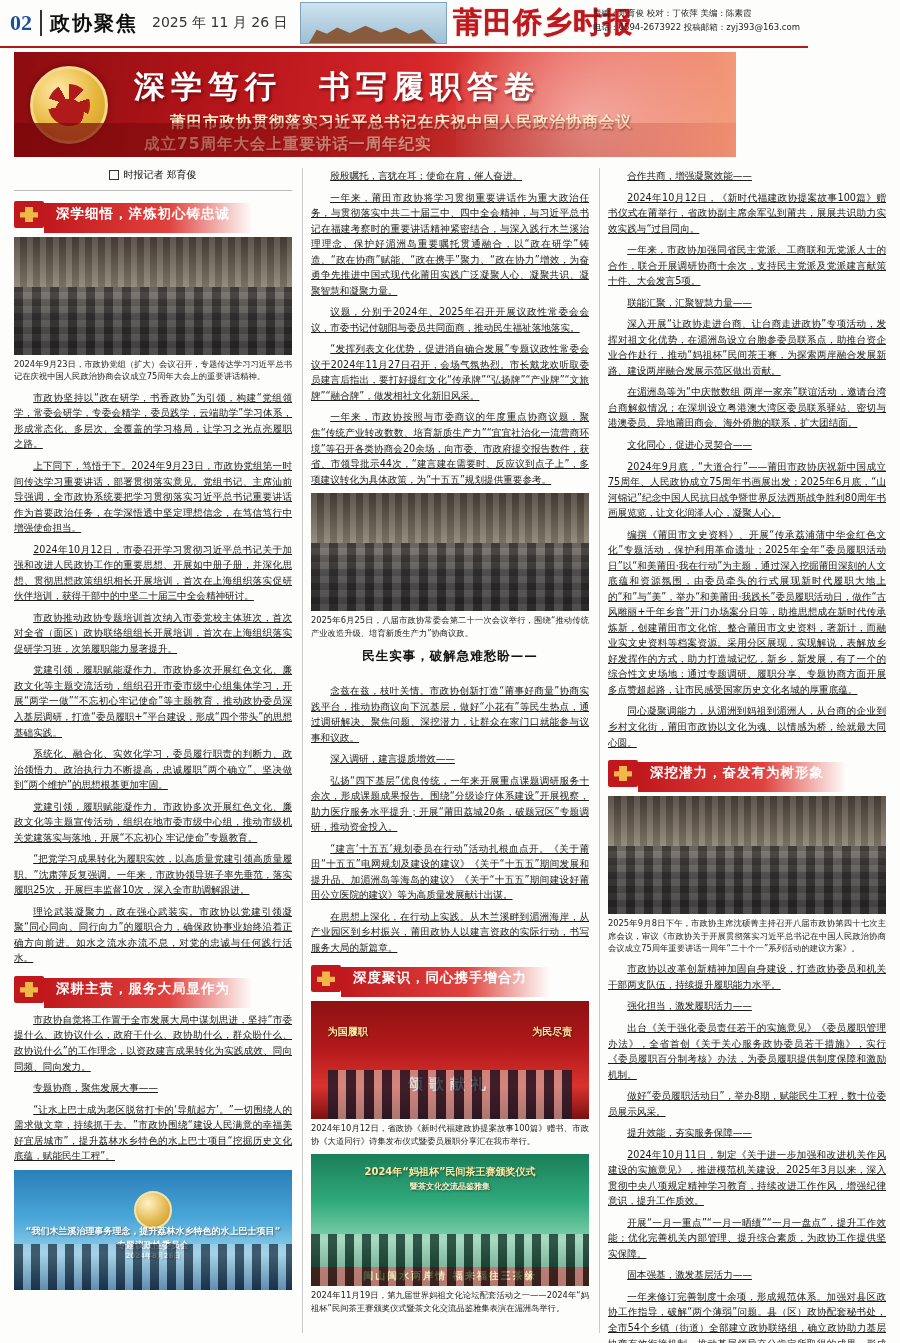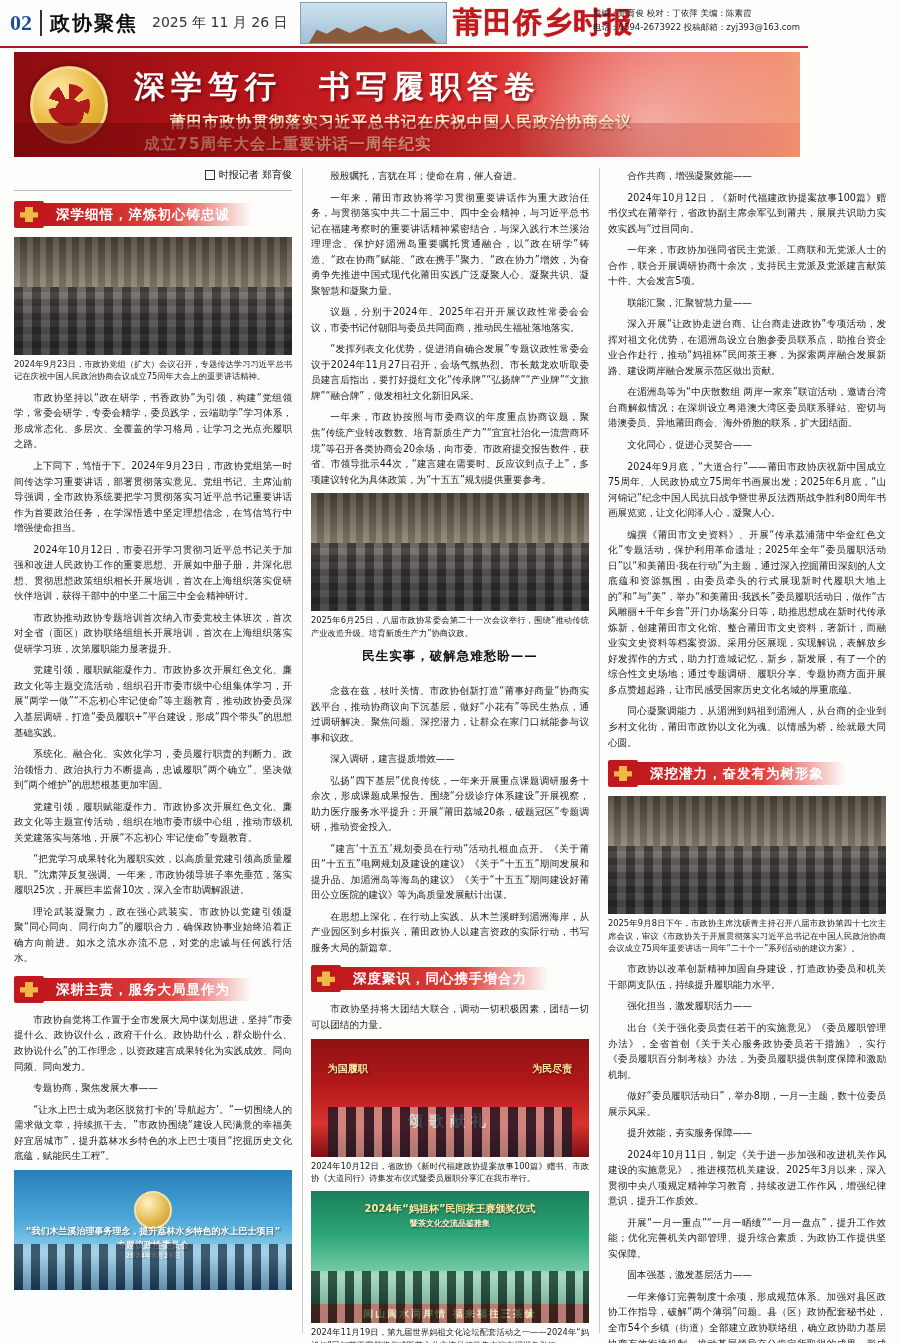--- a/index.html
+++ b/index.html
@@ -47,21 +47,21 @@
     font-size:29px;font-weight:bold;color:#c0181d;margin-left:6px;
     font-family:"DejaVu Sans",sans-serif;letter-spacing:1px;
     text-shadow:0 0 1px #c0181d;
   }
   .masthead-right{
     position:absolute;right:8px;top:6px;text-align:left;font-size:8.5px;line-height:1.7;color:#222;
   }
 
   
   .banner{
-    position:absolute;left:14px;top:52px;width:786px;height:105px;
+    position:absolute;left:14px;top:52px;width:722px;height:105px;
     background:linear-gradient(100deg,#8c0d10 0%,#b5151a 30%,#d6262a 55%,#e8584d 75%,#f3a07f 100%);
     overflow:hidden;
   }
   .banner:before{
     content:"";position:absolute;right:-40px;top:-60px;width:320px;height:220px;
     background:radial-gradient(circle at 40% 60%,rgba(255,255,255,.45),rgba(255,255,255,0) 62%);
   }
   .banner:after{
     content:"";position:absolute;left:0;bottom:0;width:100%;height:34px;
     background:linear-gradient(90deg,rgba(120,8,10,.75),rgba(220,60,40,.15));
@@ -98,40 +98,41 @@
   .c2{left:297px;}
   .c3{left:594px;}
   .vrule{position:absolute;top:0;width:1px;height:1165px;background:#c9c9c9;}
   .vr1{left:288px;}
   .vr2{left:585px;}
 
   p.body{
     font-size:9.6px;line-height:1.62;text-align:justify;margin:0 0 6px 0;
     text-indent:2em;color:#1a1a1a;
     font-family:"DejaVu Sans",sans-serif;
+    text-decoration:underline;
   }
   .reporter{
-    text-align:right;font-size:10px;margin:0 0 8px 0;color:#111;
+    text-align:center;font-size:10px;margin:0 0 8px 0;color:#111;
   }
   .reporter .box{
     display:inline-block;width:8px;height:8px;border:1px solid #333;margin-right:4px;
     vertical-align:middle;
   }
   .lead-rule{height:1px;background:#bbb;margin:4px 0 8px 0;}
 
   
   .sec-head{
     position:relative;height:28px;margin:10px 0 8px 0;
   }
   .sec-head .ribbon{
-    position:absolute;left:30px;top:2px;height:23px;min-width:150px;
+    position:absolute;left:30px;top:2px;height:30px;min-width:150px;
     background:linear-gradient(90deg,#c0181d 0%,#e0423e 60%,rgba(224,66,62,0) 100%);
     color:#fff;font-size:13.5px;font-weight:bold;letter-spacing:1px;
     line-height:23px;padding:0 22px 0 12px;white-space:nowrap;
-    font-family:Liberation Serif, serif;
+    font-family:Liberation Mono, monospace;
   }
   .sec-head .badge{
     position:absolute;left:0;top:0;width:30px;height:27px;
     background:#c0181d;border-radius:2px;
   }
   .sec-head .badge:after{
     content:"";position:absolute;left:6px;top:6px;width:18px;height:15px;
     background:#f2c14a;
     clip-path:polygon(0 35%,28% 35%,28% 0,72% 0,72% 35%,100% 35%,100% 70%,72% 70%,72% 100%,28% 100%,28% 70%,0 70%);
     opacity:.95;
@@ -291,21 +292,20 @@
       <p class="body">深入调研，建言提质增效——</p>
       <p class="body">弘扬“四下基层”优良传统，一年来开展重点课题调研服务十余次，形成课题成果报告。围绕“分级诊疗体系建设”开展视察，助力医疗服务水平提升；开展“莆田荔城20条，破题冠区”专题调研，推动资金投入。</p>
       <p class="body">“建言‘十五五’规划委员在行动”活动扎根血点开。《关于莆田“十五五”电网规划及建设的建议》《关于“十五五”期间发展和提升品、加湄洲岛等海岛的建议》《关于“十五五”期间建设好莆田公立医院的建议》等为高质量发展献计出谋。</p>
       <p class="body">在思想上深化，在行动上实践。从木兰溪畔到湄洲海岸，从产业园区到乡村振兴，莆田政协人以建言资政的实际行动，书写服务大局的新篇章。</p>
 
       <div class="sec-head">
         <div class="badge"></div>
         <div class="ribbon">深度聚识，同心携手增合力</div>
       </div>
 
-      <p class="body">市政协坚持将大团结大联合，调动一切积极因素，团结一切可以团结的力量。</p>
 
       <div class="photo ph-red" style="height:118px">
         <div class="ph-banner-text" style="top:20%;left:6%;width:auto;font-size:10px;color:#ffe9a0">为国履职</div>
         <div class="ph-banner-text" style="top:20%;right:6%;left:auto;width:auto;font-size:10px;color:#ffe9a0">为民尽责</div>
         <div class="calligraphy" style="top:62%">颂歌献礼</div>
       </div>
       <div class="cap">2024年10月12日，省政协《新时代福建政协提案故事100篇》赠书、市政协《大道同行》诗集发布仪式暨委员履职分享汇在我市举行。</div>
 
       <div class="photo ph-green" style="height:132px">
         <div class="ph-banner-text" style="top:8%;font-size:10px;color:#ffe9a0">2024年“妈祖杯”民间茶王赛颁奖仪式</div>
@@ -331,21 +331,21 @@
         <div class="badge"></div>
         <div class="ribbon">深挖潜力，奋发有为树形象</div>
       </div>
 
       <div class="photo ph-hall" style="height:118px"></div>
       <div class="cap">2025年9月8日下午，市政协主席沈硕菁主持召开八届市政协第四十七次主席会议，审议《市政协关于开展贯彻落实习近平总书记在中国人民政治协商会议成立75周年重要讲话一周年“二十个一”系列活动的建议方案》。</div>
 
       <p class="body">市政协以改革创新精神加固自身建设，打造政协委员和机关干部两支队伍，持续提升履职能力水平。</p>
       <p class="body">强化担当，激发履职活力——</p>
       <p class="body">出台《关于强化委员责任若干的实施意见》《委员履职管理办法》，全省首创《关于关心服务政协委员若干措施》，实行《委员履职百分制考核》办法，为委员履职提供制度保障和激励机制。</p>
-      <p class="body">做好“委员履职活动日”，举办8期，一月一主题，数十位委员展示风采。</p>
+      <p class="body">做好“委员履职活动日”，举办8期，赋能民生工程，数十位委员展示风采。</p>
       <p class="body">提升效能，夯实服务保障——</p>
       <p class="body">2024年10月11日，制定《关于进一步加强和改进机关作风建设的实施意见》，推进模范机关建设。2025年3月以来，深入贯彻中央八项规定精神学习教育，持续改进工作作风，增强纪律意识，提升工作质效。</p>
       <p class="body">开展“一月一重点”“一月一晒绩”“一月一盘点”，提升工作效能；优化完善机关内部管理、提升综合素质，为政协工作提供坚实保障。</p>
       <p class="body">固本强基，激发基层活力——</p>
       <p class="body">一年来修订完善制度十余项，形成规范体系。加强对县区政协工作指导，破解“两个薄弱”问题。县（区）政协配套秘书处，全市54个乡镇（街道）全部建立政协联络组，确立政协助力基层协商有效衔接机制。推动基层领导充分肯定所取得的成果，形成良好反馈，“基建政协”公众号与全方位推广。</p>
 
     </div>
   </div>
 </div>
 

